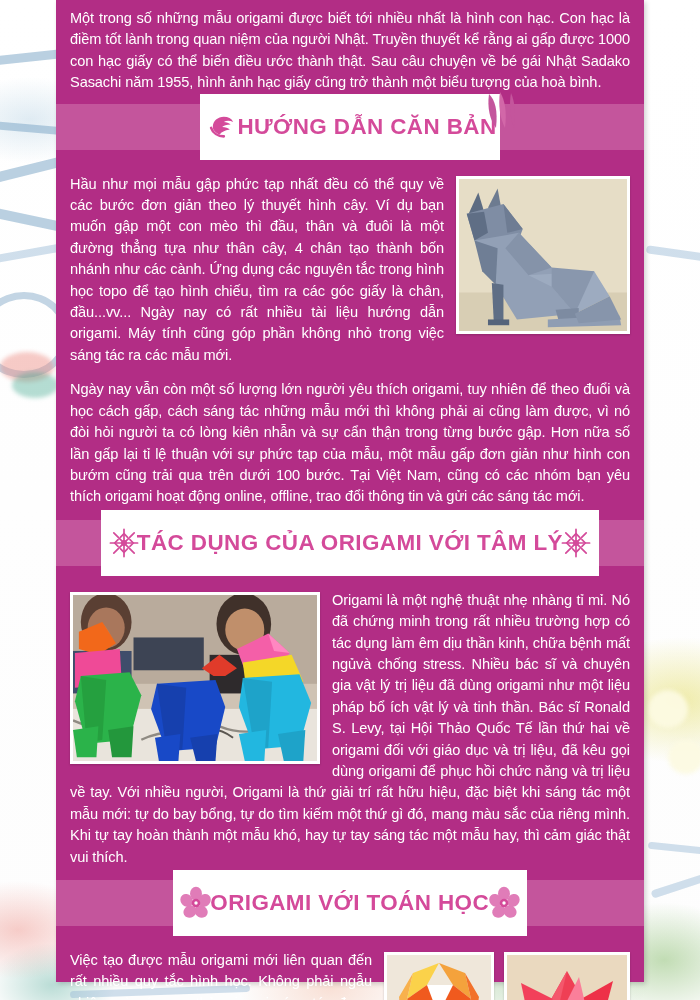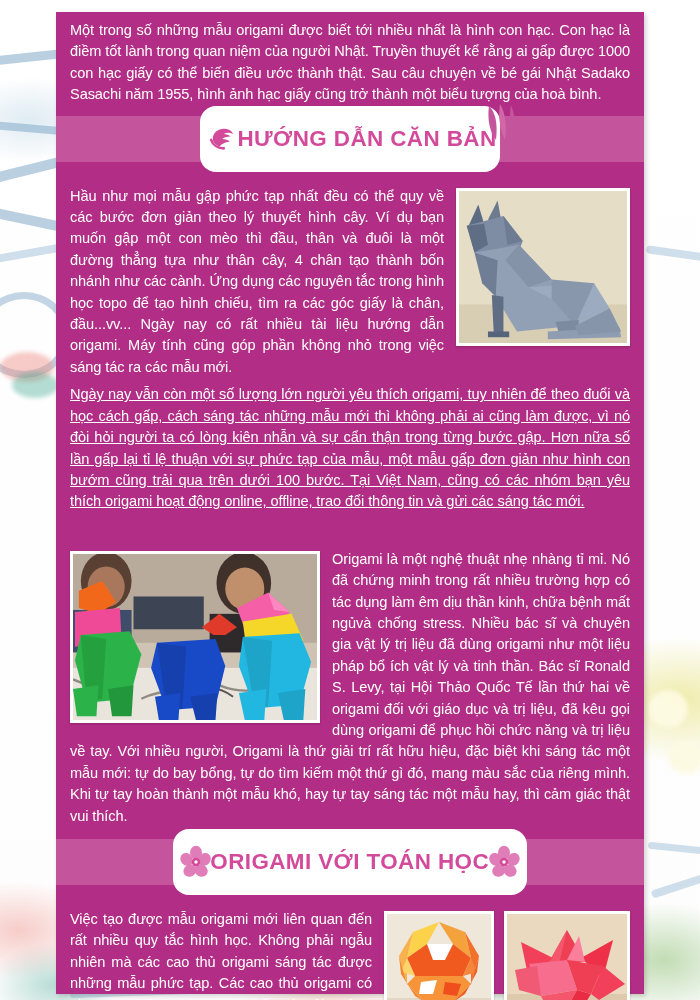--- a/index.html
+++ b/index.html
@@ -44,60 +44,59 @@
   #page-backdrop .blob {
     position: absolute;
     border-radius: 50%;
     filter: blur(2px);
   }
 
   
   #article-panel {
     position: absolute;
     left: 56px;
-    top: 12px;
+    top: 0;
     width: 588px;
     height: 982px;
     background: #b22d85;
     box-shadow: 2px 2px 5px rgba(0,0,0,.18);
   }
 
   .intro-block {
     padding: 8px 14px 10px 14px;
   }
 
   p.body-text {
     margin: 0 0 0 0;
     color: #ffffff;
     font-size: 14.6px;
     line-height: 21.4px;
     text-align: justify;
     letter-spacing: -0.1px;
   }
-  p.body-text + p.body-text { margin-top: 6px; text-decoration: underline; }
+  p.body-text + p.body-text { margin-top: 13px; }
 
   
   .section-banner {
     position: relative;
     height: 46px;
     background: #c4559c;
     display: flex;
     align-items: center;
     justify-content: center;
   }
   .banner-plate {
     position: relative;
     background: #ffffff;
     height: 34px;
     display: flex;
     align-items: center;
     justify-content: center;
     padding: 16px 6px;
     box-shadow: 0 0 0 0 transparent;
-    border-radius: 16px;
   }
   .banner-title {
     color: #d44a9a;
     font-size: 22px;
     font-weight: bold;
     letter-spacing: 0.4px;
     white-space: nowrap;
     font-family: "Liberation Sans", sans-serif;
     transform: scaleX(1.02);
   }
@@ -218,20 +217,43 @@
           <path d="M100 136 L124 134 L124 150 L104 150 Z" fill="#7d8ba1"></path>
           <path d="M92 146 L166 142 L168 152 L92 154 Z" fill="#8f9db3"></path>
           <path d="M120 140 L156 122 L168 146 L124 150 Z" fill="#8795ab"></path>
         </svg>
       </span>
     </div>
     <p class="body-text">Hầu như mọi mẫu gập phức tạp nhất đều có thể quy về các bước đơn giản theo lý thuyết hình cây. Ví dụ bạn muốn gập một con mèo thì đầu, thân và đuôi là một đường thẳng tựa như thân cây, 4 chân tạo thành bốn nhánh như các cành. Ứng dụng các nguyên tắc trong hình học topo để tạo hình chiếu, tìm ra các góc giấy là chân, đầu...vv... Ngày nay có rất nhiều tài liệu hướng dẫn origami. Máy tính cũng góp phần không nhỏ trong việc sáng tác ra các mẫu mới.</p>
     <p class="body-text">Ngày nay vẫn còn một số lượng lớn người yêu thích origami, tuy nhiên để theo đuổi và học cách gấp, cách sáng tác những mẫu mới thì không phải ai cũng làm được, vì nó đòi hỏi người ta có lòng kiên nhẫn và sự cẩn thận trong từng bước gập. Hơn nữa số lần gấp lại tỉ lệ thuận với sự phức tạp của mẫu, một mẫu gấp đơn giản như hình con bướm cũng trải qua trên dưới 100 bước. Tại Việt Nam, cũng có các nhóm bạn yêu thích origami hoạt động online, offline, trao đổi thông tin và gửi các sáng tác mới.</p>
   </div>
 
+  <div class="section-banner">
+    <div class="banner-plate">
+      <span class="orn">
+        <svg class="art" viewBox="0 0 40 40">
+          <g stroke="#d44a9a" stroke-width="2" stroke-linecap="round" fill="none">
+            <path d="M20 4v32M4 20h32M8 8l24 24M32 8L8 32"></path>
+            <path d="M20 9l-4 4M20 9l4 4M20 31l-4-4M20 31l4-4M9 20l4-4M9 20l4 4M31 20l-4-4M31 20l-4 4"></path>
+          </g>
+          <circle cx="20" cy="20" r="3.5" fill="#d44a9a"></circle>
+        </svg>
+      </span>
+      <span class="banner-title">TÁC DỤNG CỦA ORIGAMI VỚI TÂM LÝ</span>
+      <span class="orn right">
+        <svg class="art" viewBox="0 0 40 40">
+          <g stroke="#d44a9a" stroke-width="2" stroke-linecap="round" fill="none">
+            <path d="M20 4v32M4 20h32M8 8l24 24M32 8L8 32"></path>
+            <path d="M20 9l-4 4M20 9l4 4M20 31l-4-4M20 31l4-4M9 20l4-4M9 20l4 4M31 20l-4-4M31 20l-4 4"></path>
+          </g>
+          <circle cx="20" cy="20" r="3.5" fill="#d44a9a"></circle>
+        </svg>
+      </span>
+    </div>
+  </div>
 
   <div class="content-pad row-flow">
     <div class="photo-frame float-left img-work">
       <span class="photo-inner">
         <svg class="art" viewBox="0 0 250 172" preserveAspectRatio="none">
           <rect width="250" height="172" fill="#cfc3b4"></rect>
           <rect width="250" height="92" fill="#b9ab9c"></rect>
           <ellipse cx="34" cy="28" rx="26" ry="30" fill="#5a3f33"></ellipse>
           <ellipse cx="34" cy="34" rx="19" ry="21" fill="#a9775c"></ellipse>
           <ellipse cx="175" cy="30" rx="28" ry="32" fill="#40312a"></ellipse>

